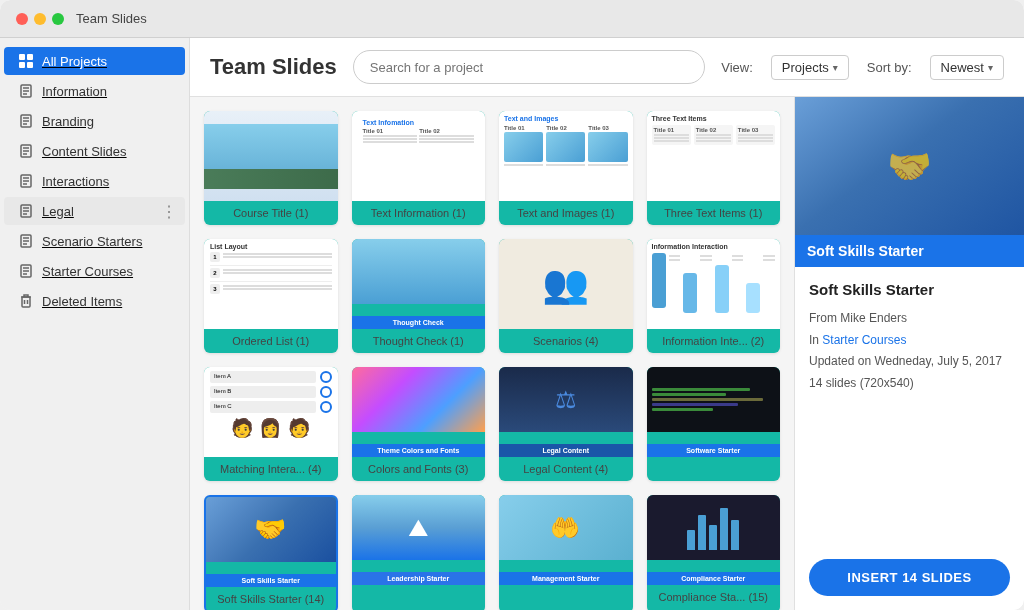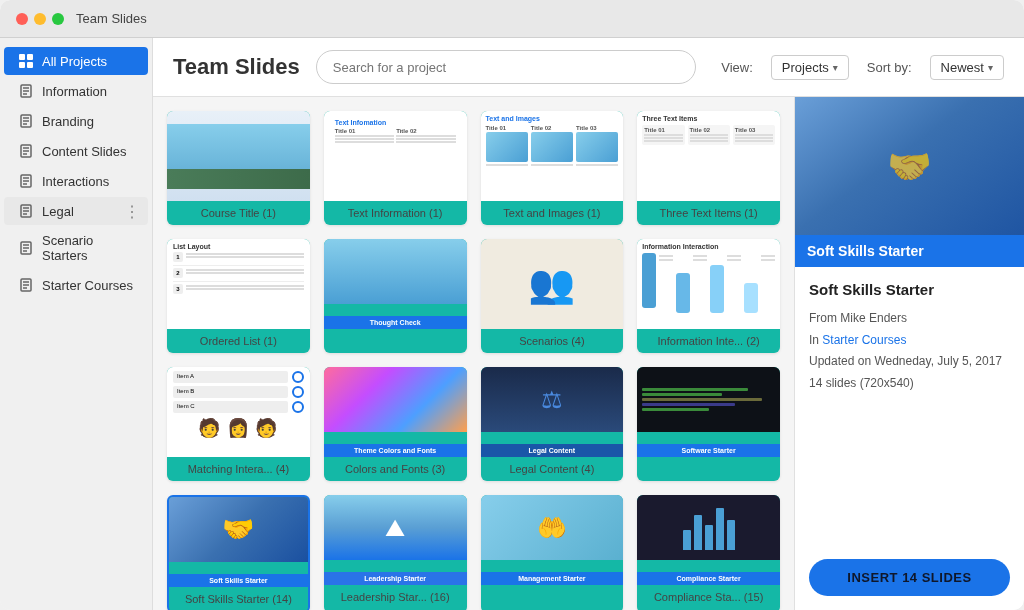--- a/index.html
+++ b/index.html
@@ -47,27 +47,28 @@
       color: #444;
       font-weight: 500;
     }
     .app-body {
       display: flex;
       flex: 1;
       overflow: hidden;
     }
     
     .sidebar {
-      width: 153px;
+      width: 190px;
       background: #f0f0f0;
       border-right: 1px solid #ddd;
       display: flex;
       flex-direction: column;
       padding: 8px 0;
       overflow-y: auto;
+      text-decoration: underline;
     }
     .sidebar-item {
       display: flex;
       align-items: center;
       padding: 6px 14px;
       font-size: 13px;
       color: #333;
       cursor: pointer;
       gap: 8px;
       position: relative;
@@ -258,21 +259,21 @@
       color: #555;
       line-height: 1.8;
     }
     .detail-meta .link {
       color: #1a73e8;
       cursor: pointer;
     }
     .insert-btn {
       margin: 10px 14px 14px;
       background: #1a73e8;
-      color: #0f172a;
+      color: #ffffff;
       border: none;
       border-radius: 20px;
       padding: 11px 0;
       font-size: 13px;
       font-weight: 600;
       cursor: pointer;
       text-align: center;
       letter-spacing: 0.5px;
     }
 
@@ -412,20 +413,32 @@
       <div class="sidebar-item">
         <span class="sidebar-icon">
           <svg width="12" height="14" viewBox="0 0 12 14" fill="none" stroke="currentColor" stroke-width="1.5">
             <rect x="1" y="1" width="10" height="12" rx="1"></rect>
             <line x1="3" y1="4" x2="9" y2="4"></line>
             <line x1="3" y1="7" x2="9" y2="7"></line>
             <line x1="3" y1="10" x2="7" y2="10"></line>
           </svg>
         </span>
         <span class="sidebar-label">Starter Courses</span>
+      </div>
+      <div class="sidebar-item">
+        <span class="sidebar-icon">
+          <svg width="12" height="14" viewBox="0 0 12 14" fill="none" stroke="currentColor" stroke-width="1.5">
+            <polyline points="1,3 11,3"></polyline>
+            <path d="M4,3V1h4v2"></path>
+            <rect x="2" y="3" width="8" height="10" rx="1"></rect>
+            <line x1="4.5" y1="6" x2="4.5" y2="10"></line>
+            <line x1="7.5" y1="6" x2="7.5" y2="10"></line>
+          </svg>
+        </span>
+        <span class="sidebar-label">Deleted Items</span>
       </div>
     </div>
 
     <div class="main-content">
 
       <div class="top-bar">
         <span class="app-title">Team Slides</span>
         <input class="search-bar" type="text" placeholder="Search for a project" style="">
         <div class="view-sort">
           <span class="view-label">View:</span>
@@ -561,20 +574,21 @@
                 </div>
               </div>
               <div class="item-label">Ordered List (1)</div>
             </div>
 
             <div class="grid-item">
               <div class="thumbnail" style="height:90px;position:relative;">
                 <div style="width:100%;height:65px;background:linear-gradient(to bottom,#87ceeb,#4a9fd4);"></div>
                 <div style="position:absolute;bottom:0;left:0;right:0;background:#1a73e8;color:white;font-size:7px;font-weight:600;text-align:center;padding:3px;">Thought Check</div>
               </div>
+              <div class="item-label">Thought Check (1)</div>
             </div>
 
             <div class="grid-item">
               <div class="thumbnail" style="height:90px;background:#f0ebe0;display:flex;align-items:center;justify-content:center;">
                 <span style="font-size:38px;">👥</span>
               </div>
               <div class="item-label">Scenarios (4)</div>
             </div>
 
             <div class="grid-item">
@@ -670,21 +684,20 @@
               <div class="item-label">Soft Skills Starter (14)</div>
             </div>
 
             <div class="grid-item">
               <div class="thumbnail" style="height:90px;position:relative;">
                 <div style="width:100%;height:65px;background:linear-gradient(to bottom,#87ceeb,#5a9fd4,#1a73e8);display:flex;align-items:center;justify-content:center;">
                   <span style="font-size:24px;color:white;">⛰</span>
                 </div>
                 <div style="position:absolute;bottom:0;left:0;right:0;background:#2a73e8;color:white;font-size:7px;font-weight:600;text-align:center;padding:3px;">Leadership Starter</div>
               </div>
-              <div class="item-label">Leadership Star... (16)</div>
             </div>
 
             <div class="grid-item">
               <div class="thumbnail" style="height:90px;position:relative;">
                 <div style="width:100%;height:65px;background:linear-gradient(135deg,#87ceeb,#5ab0d0);display:flex;align-items:center;justify-content:center;">
                   <span style="font-size:24px;">🤲</span>
                 </div>
                 <div style="position:absolute;bottom:0;left:0;right:0;background:#1a73e8;color:white;font-size:7px;font-weight:600;text-align:center;padding:3px;">Management Starter</div>
               </div>
             </div>

